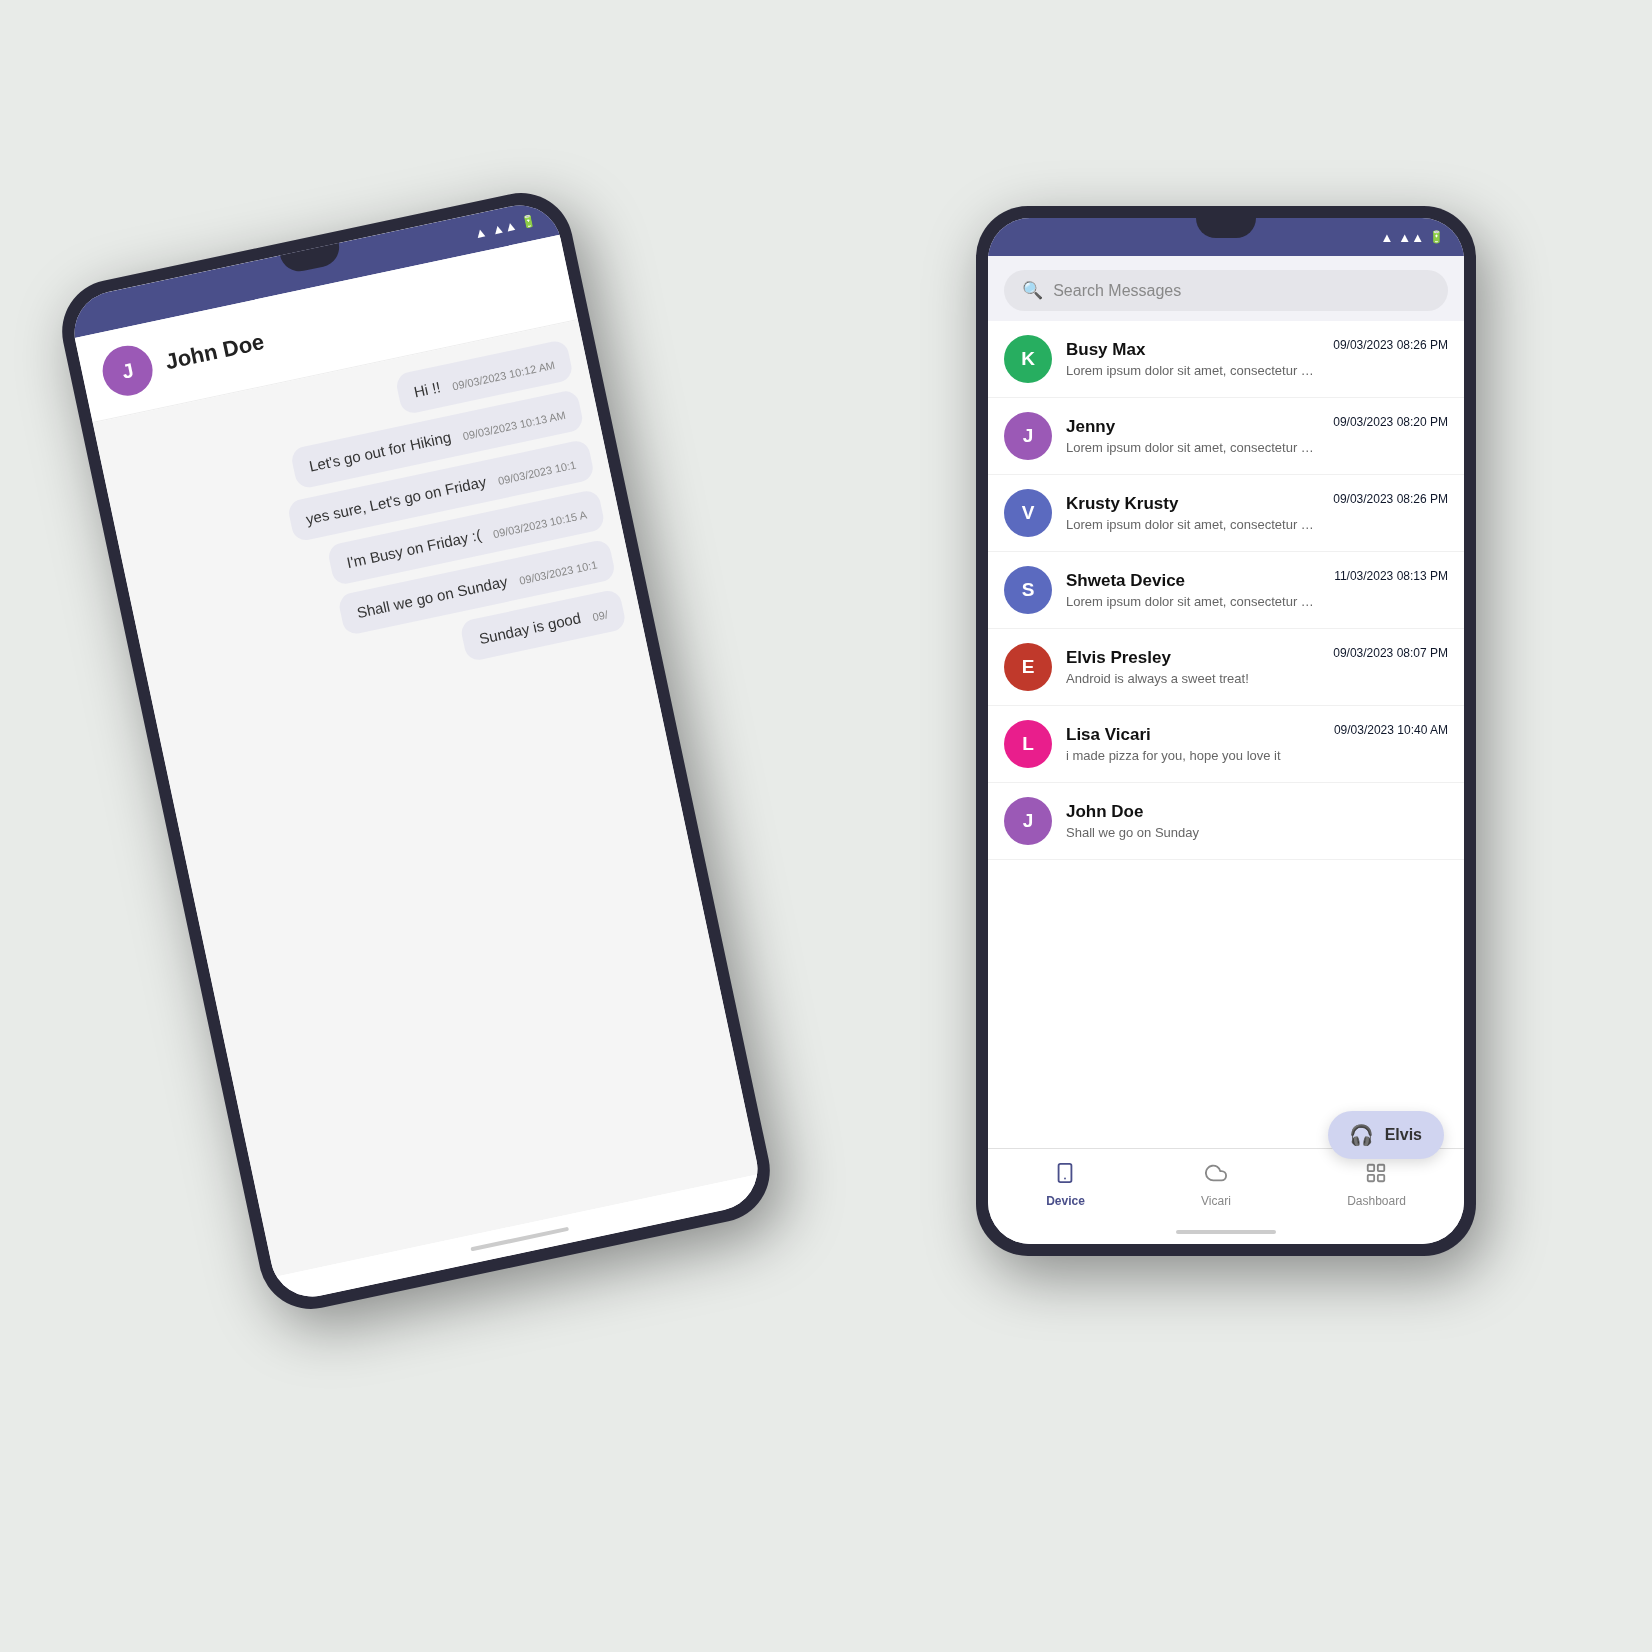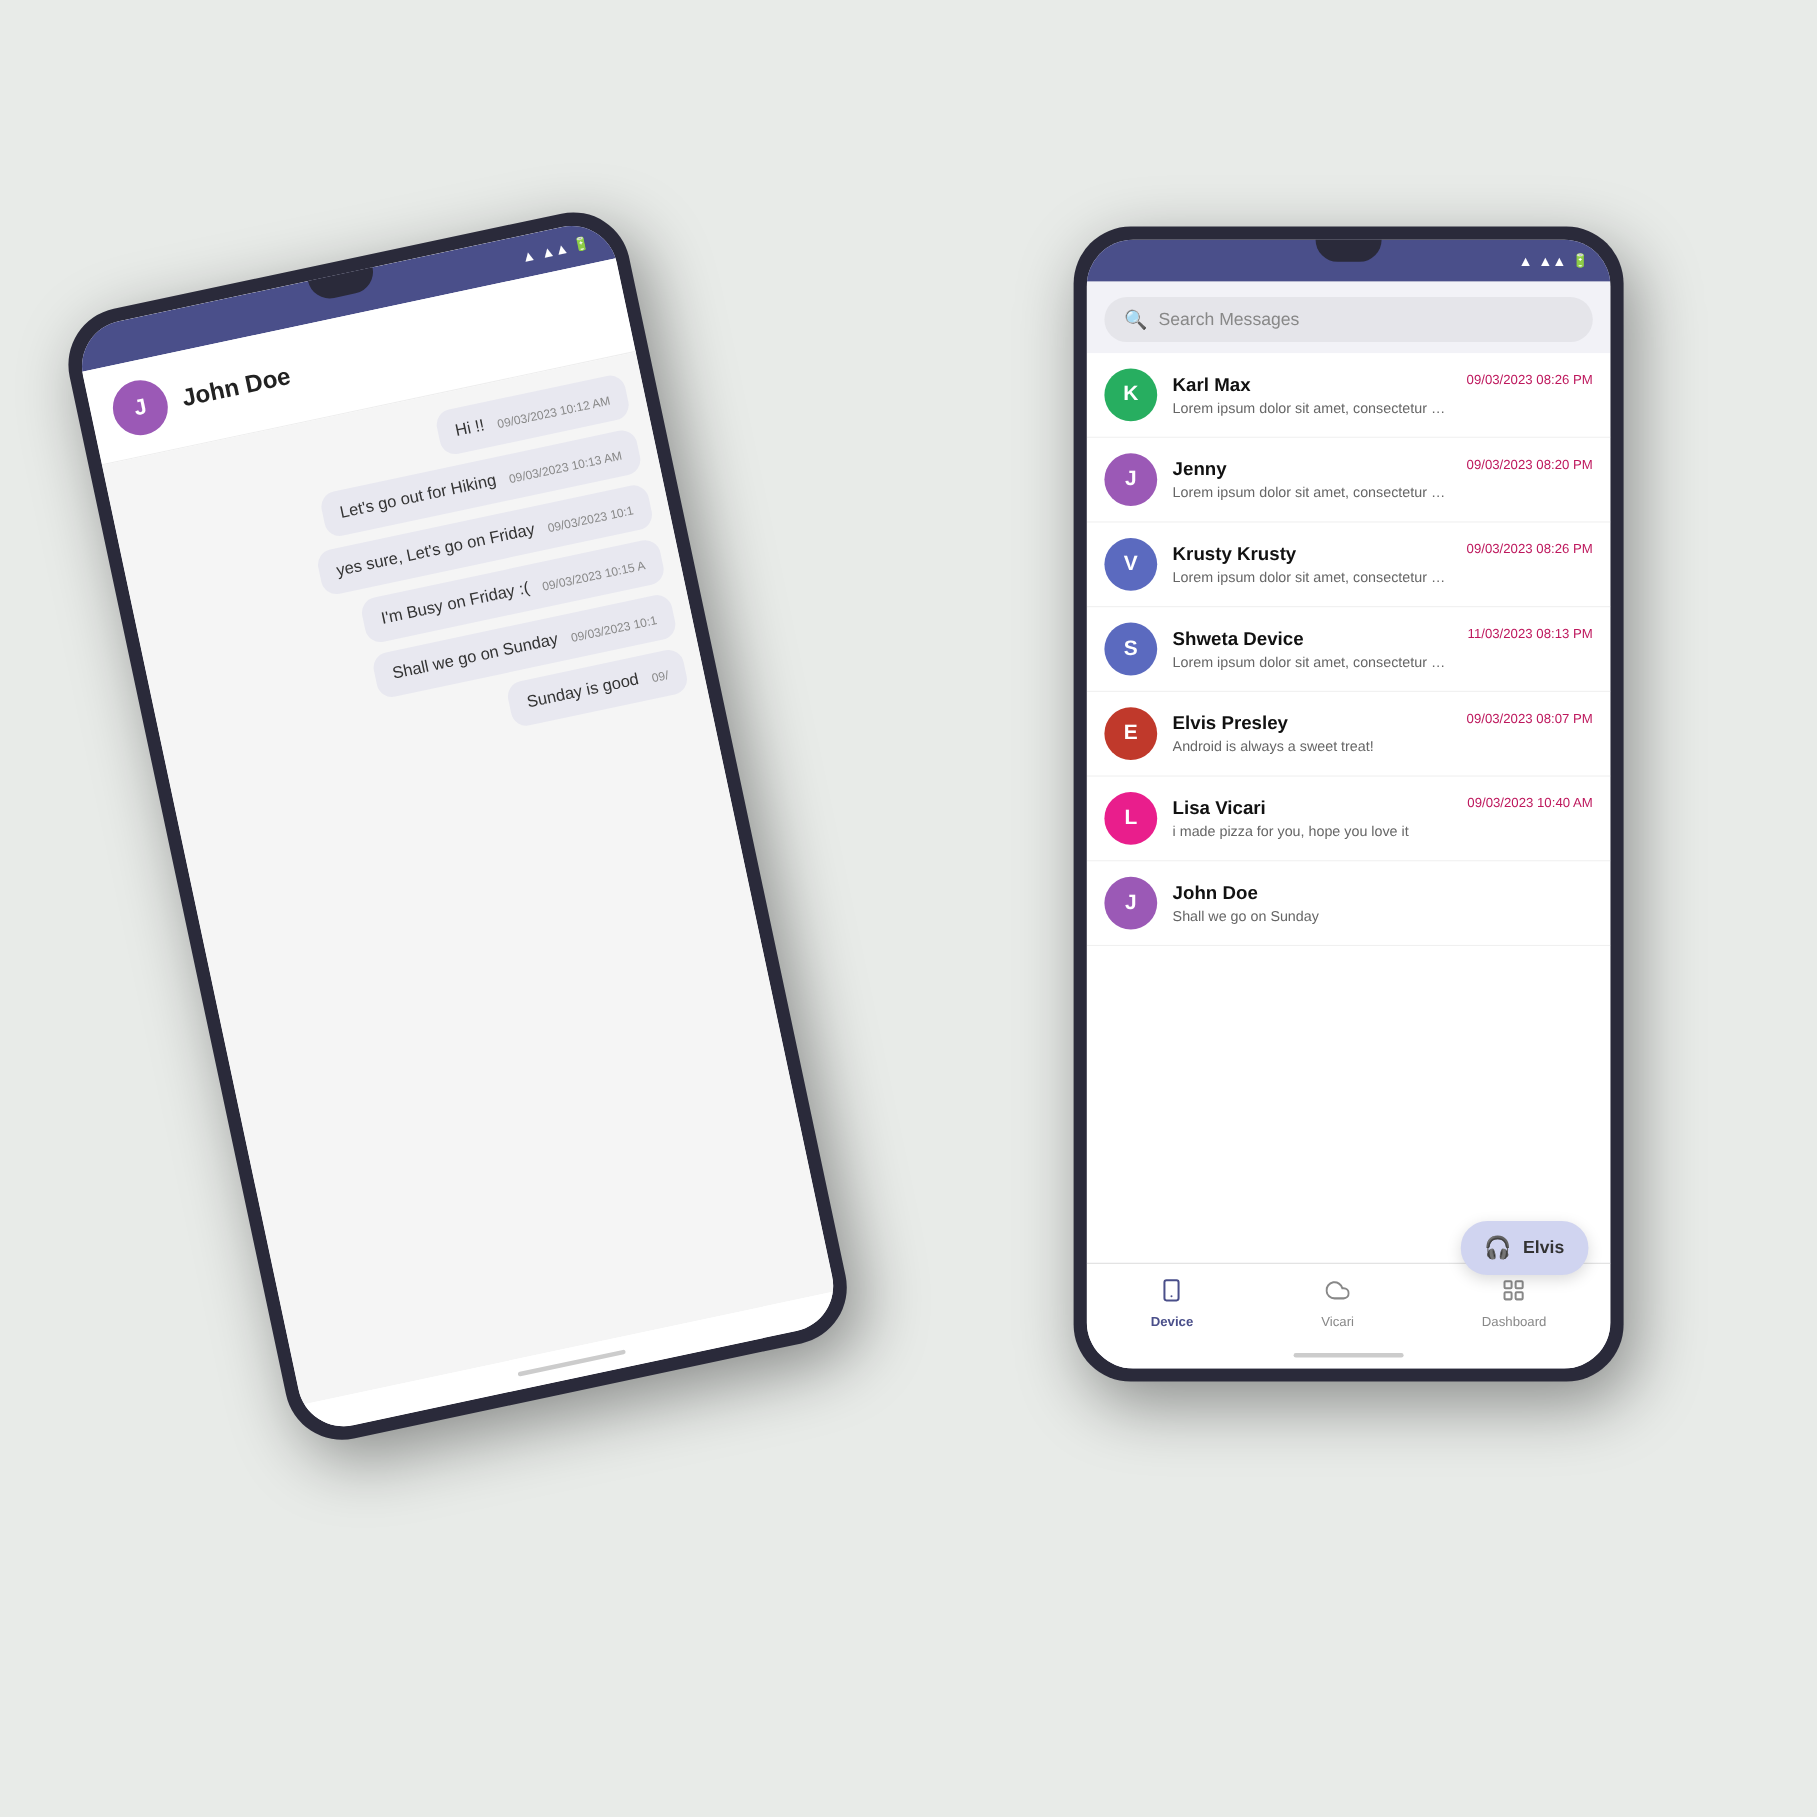--- a/index.html
+++ b/index.html
@@ -278,21 +278,21 @@
     .contact-preview {
       font-size: 13px;
       color: #666;
       white-space: nowrap;
       overflow: hidden;
       text-overflow: ellipsis;
     }
 
     .contact-time {
       font-size: 12px;
-      color: #be185d;
+      color: #0f172a;
       white-space: nowrap;
       align-self: flex-start;
       padding-top: 3px;
     }
 
     
     .sync-button {
       position: absolute;
       bottom: 85px;
       right: 20px;
@@ -449,21 +449,21 @@
           <span class="search-icon-shape">🔍</span>
           <span class="search-placeholder">Search Messages</span>
         </div>
       </div>
 
       <div class="contacts-list">
 
         <div class="contact-item">
           <div class="contact-avatar" style="background:#27ae60;">K</div>
           <div class="contact-info">
-            <div class="contact-name">Karl Max</div>
+            <div class="contact-name">Busy Max</div>
             <div class="contact-preview">Lorem ipsum dolor sit amet, consectetur adipiscing</div>
           </div>
           <div class="contact-time">09/03/2023 08:26 PM</div>
         </div>
 
         <div class="contact-item">
           <div class="contact-avatar" style="background:#9b59b6;">J</div>
           <div class="contact-info">
             <div class="contact-name">Jenny</div>
             <div class="contact-preview">Lorem ipsum dolor sit amet, consectetur adipiscing</div>

